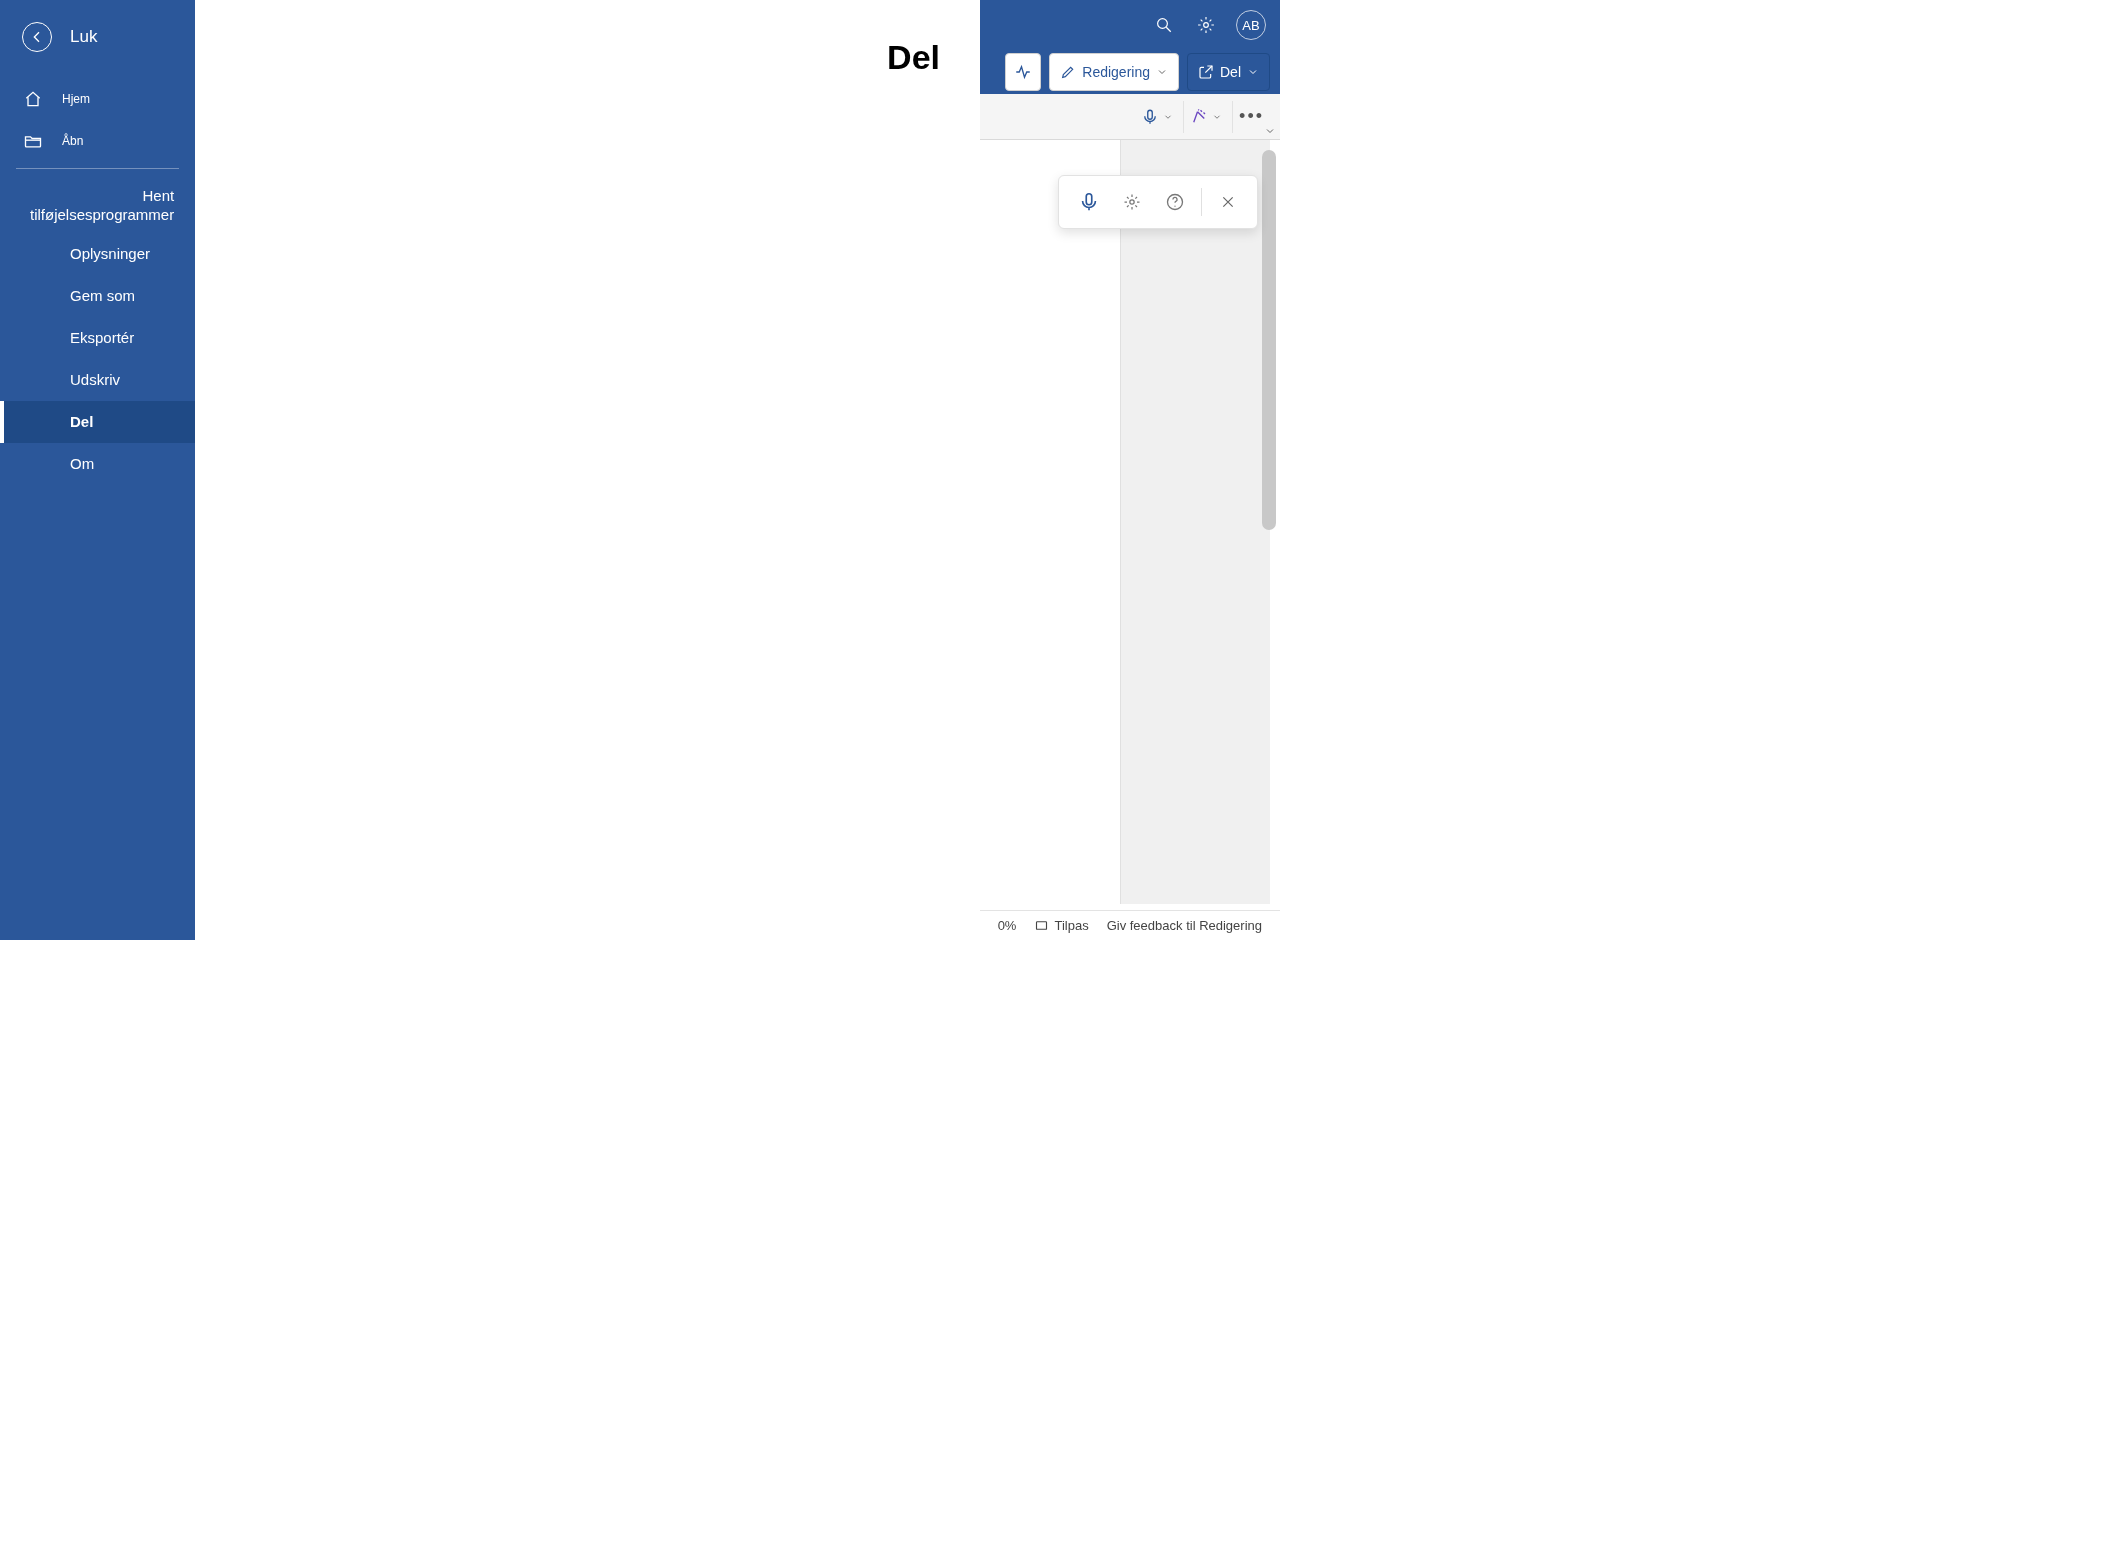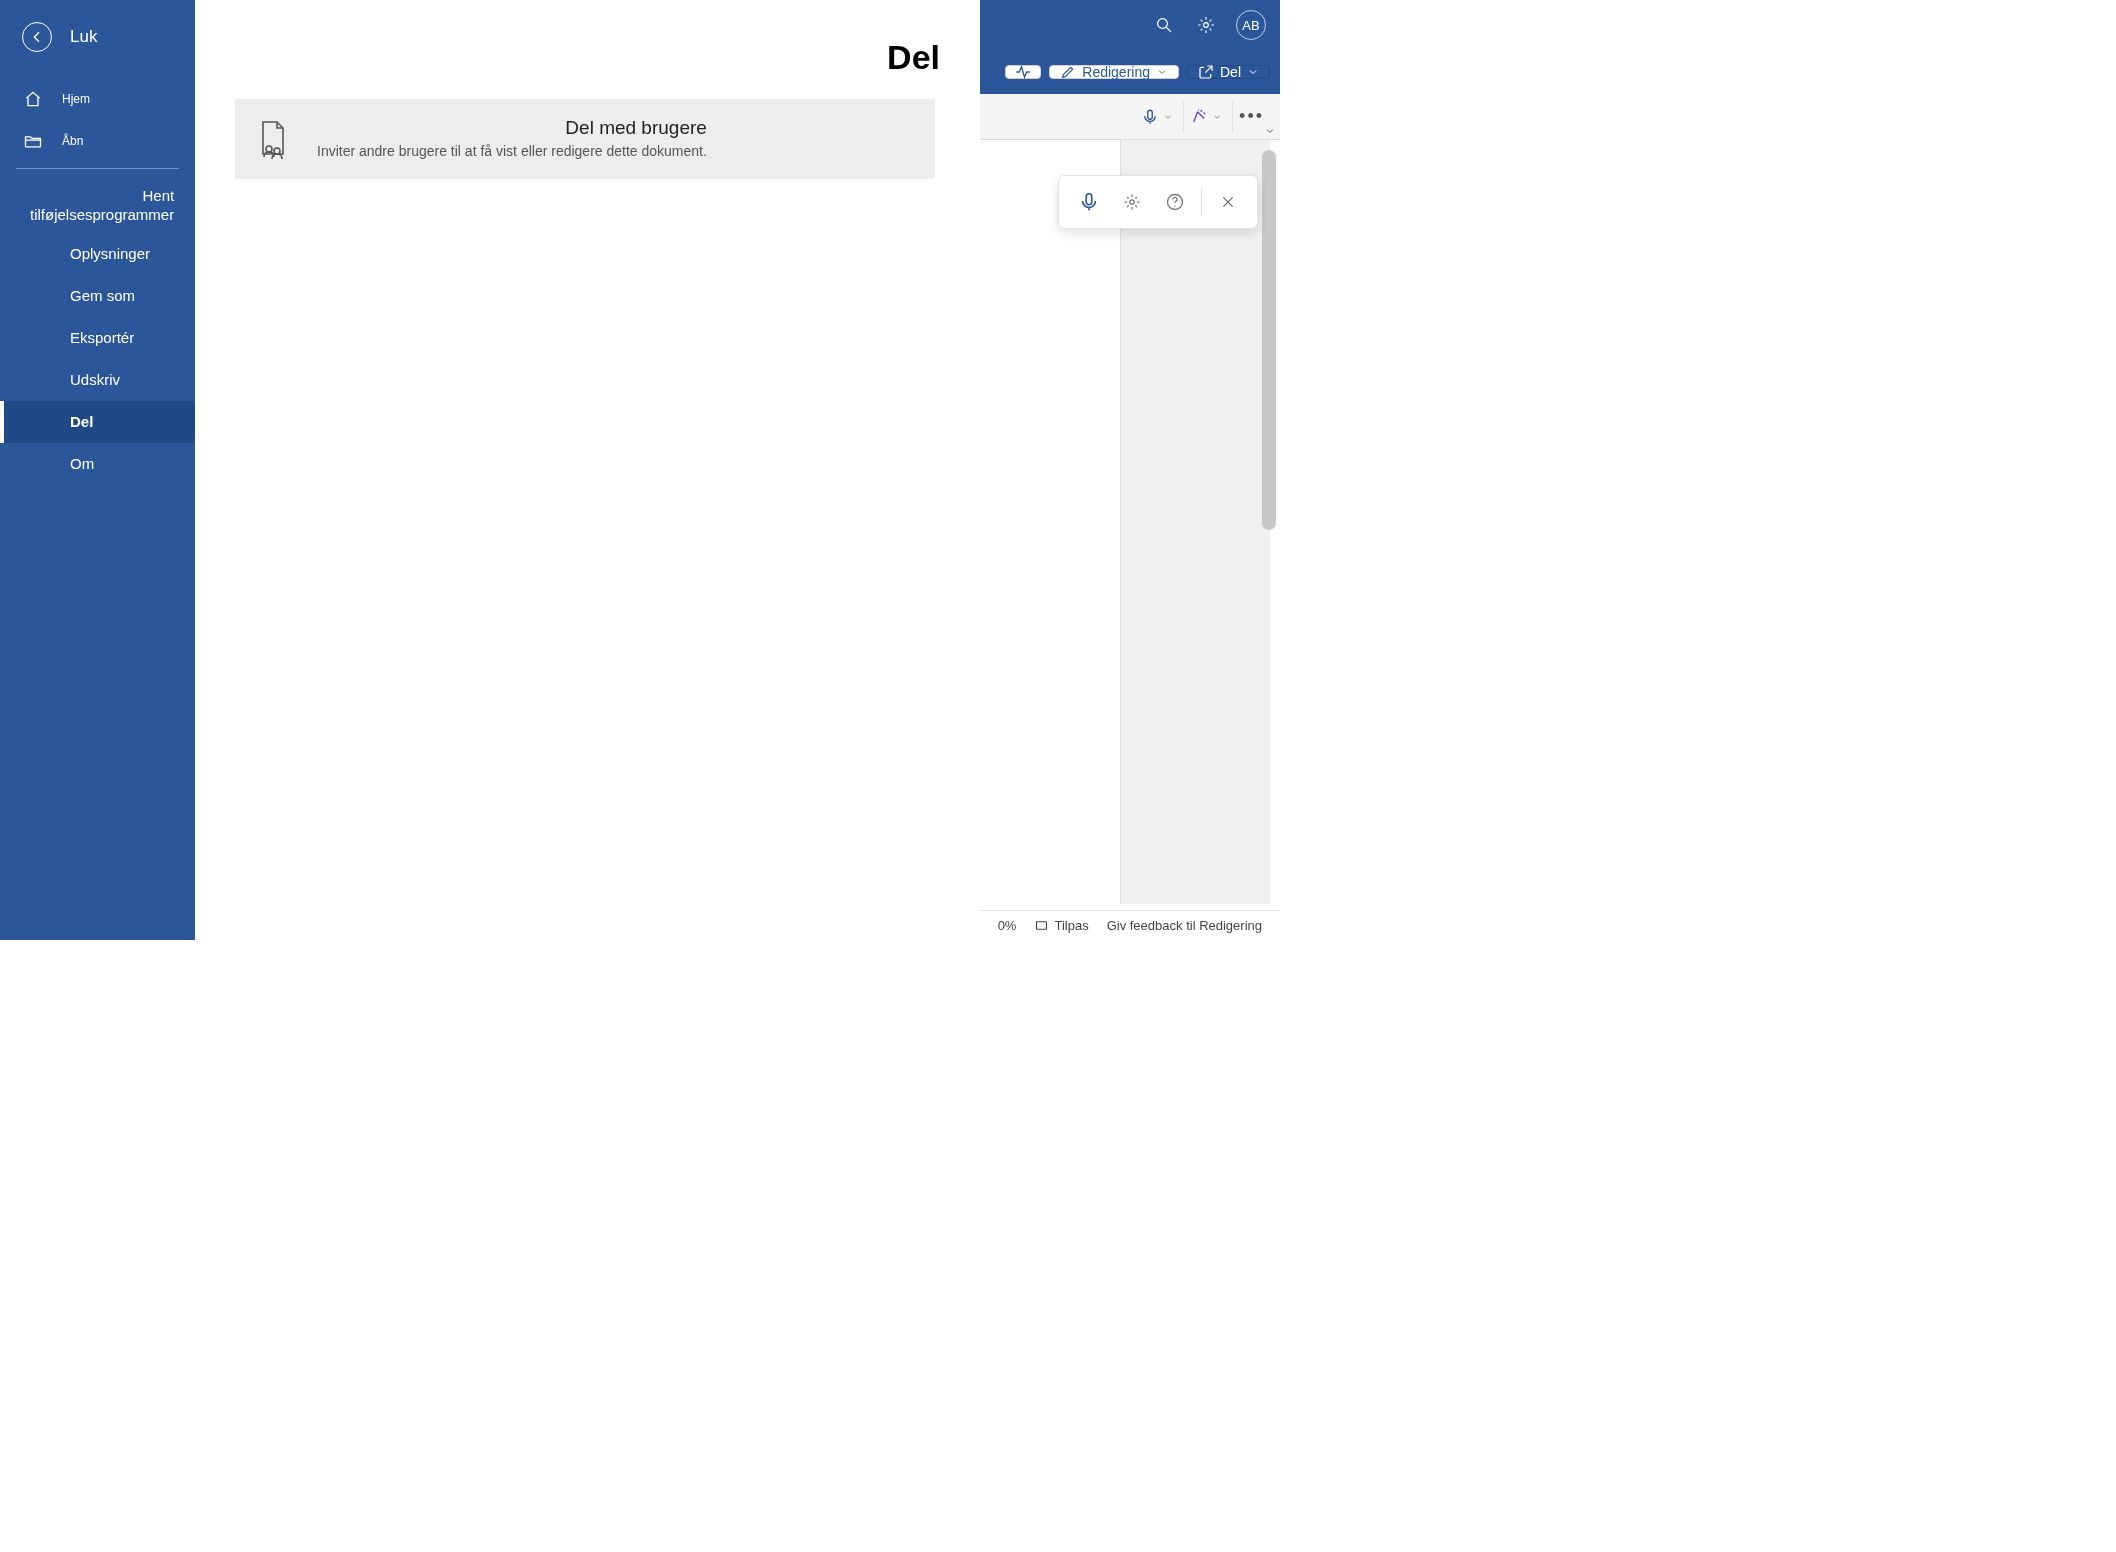--- a/index.html
+++ b/index.html
@@ -15,21 +15,21 @@
     padding-right: 14px; gap: 18px; color: #fff;
   }
   .title-bar .icon-btn { width: 24px; height: 24px; display:flex; align-items:center; justify-content:center; cursor:pointer; }
   .avatar { width: 30px; height: 30px; border: 1px solid rgba(255,255,255,.7); border-radius: 50%; display:flex; align-items:center; justify-content:center; font-size: 13px; }
 
   .cmd-row {
     position: absolute; top: 50px; left: 0; right: 0; height: 44px;
     background: #2b579a; display:flex; align-items:center; justify-content:flex-end; gap:8px; padding-right:10px;
   }
   .pill {
-    height: 14px; background:#fff; border:1px solid #d0d0d0; border-radius:4px; display:flex; align-items:center; gap:6px; padding:0 10px; font-size:14px; color:#333; cursor:pointer;
+    height: 38px; background:#fff; border:1px solid #d0d0d0; border-radius:4px; display:flex; align-items:center; gap:6px; padding:0 10px; font-size:14px; color:#333; cursor:pointer;
   }
   .pill svg { flex:0 0 auto; }
   .pill.primary { background:#2b579a; border-color:#1f4a86; color:#fff; }
   .pill.primary .chev { stroke:#fff; }
   .pill.icon-only { width:36px; justify-content:center; padding:0; }
   .chev { stroke:#666; }
 
   .ribbon2 {
     position: absolute; top: 94px; left: 0; right: 0; height: 46px;
     background:#f5f5f5; border-bottom:1px solid #d9d9d9;
@@ -289,32 +289,17 @@
         <span style="font-weight:600">Del</span>
       </div>
       <div class="bs-item sub">
         <span>Om</span>
       </div>
     </div>
 
     <div class="bs-main">
       <h1>Del</h1>
 
-      <div class="share-opt hover">
-        <div class="icn">
-          <svg width="32" height="40" viewBox="0 0 32 40" fill="none" stroke="#555" stroke-width="1.6">
-            <path d="M6 3h14l6 6v26H6z"></path>
-              <path d="M20 3v6h6"></path>
-            <circle cx="12" cy="30" r="3"></circle>
-              <circle cx="20" cy="32" r="3"></circle>
-            <path d="M7 38c0-3 2-5 5-5s5 2 5 5M15 40c0-3 2-5 5-5s5 2 5 5"></path>
-          </svg>
-        </div>
-        <div class="texts">
-          <div class="t1">Del med brugere</div>
-          <div class="t2">Inviter andre brugere til at få vist eller redigere dette dokument.</div>
-        </div>
-      </div>
 
     </div>
   </div>
 
 </div>
 
 </body></html>

